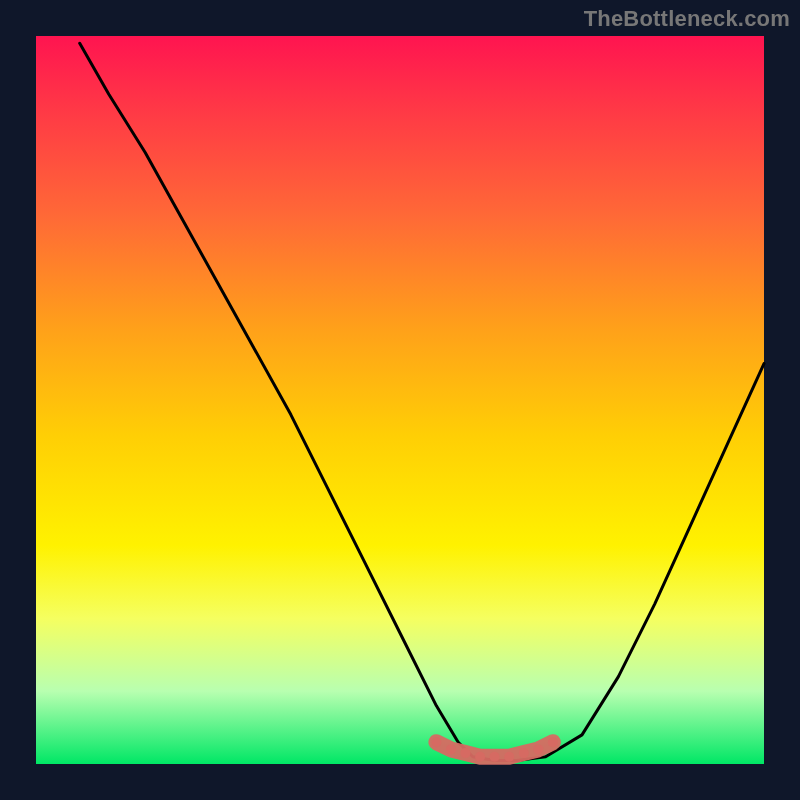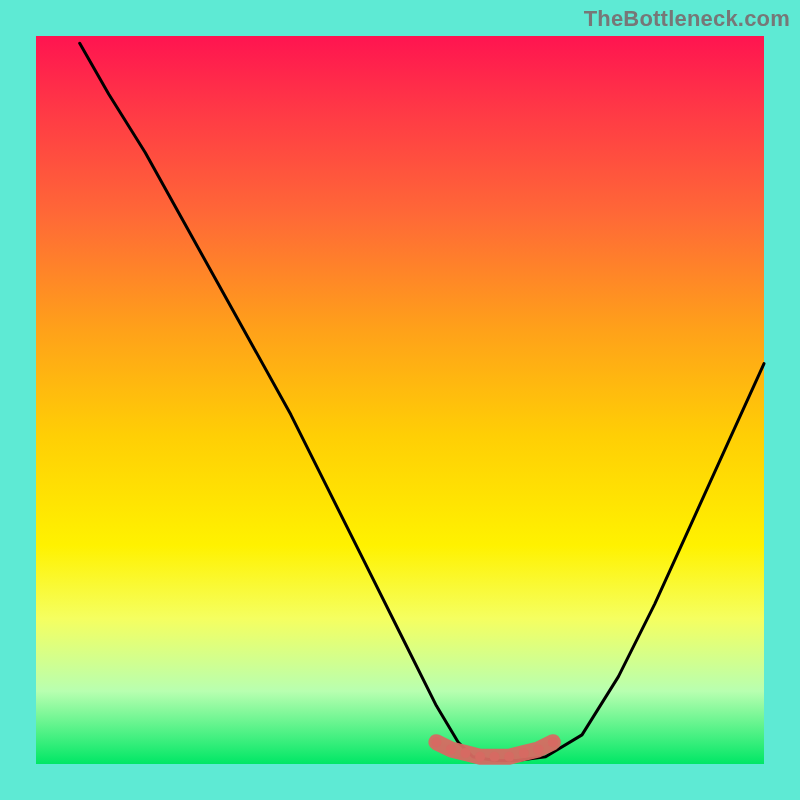--- a/index.html
+++ b/index.html
@@ -8,21 +8,21 @@
     background: #000;
     width: 800px;
     height: 800px;
     overflow: hidden;
     font-family: Arial, Helvetica, sans-serif;
   }
   .frame {
     position: relative;
     width: 800px;
     height: 800px;
-    background: #5eead4;
+    background: #0f172a;
   }
   .plot-area {
     position: absolute;
     
     left: 36px;
     top: 36px;
     width: 728px;
     height: 728px;
     
     background: linear-gradient(to bottom,

